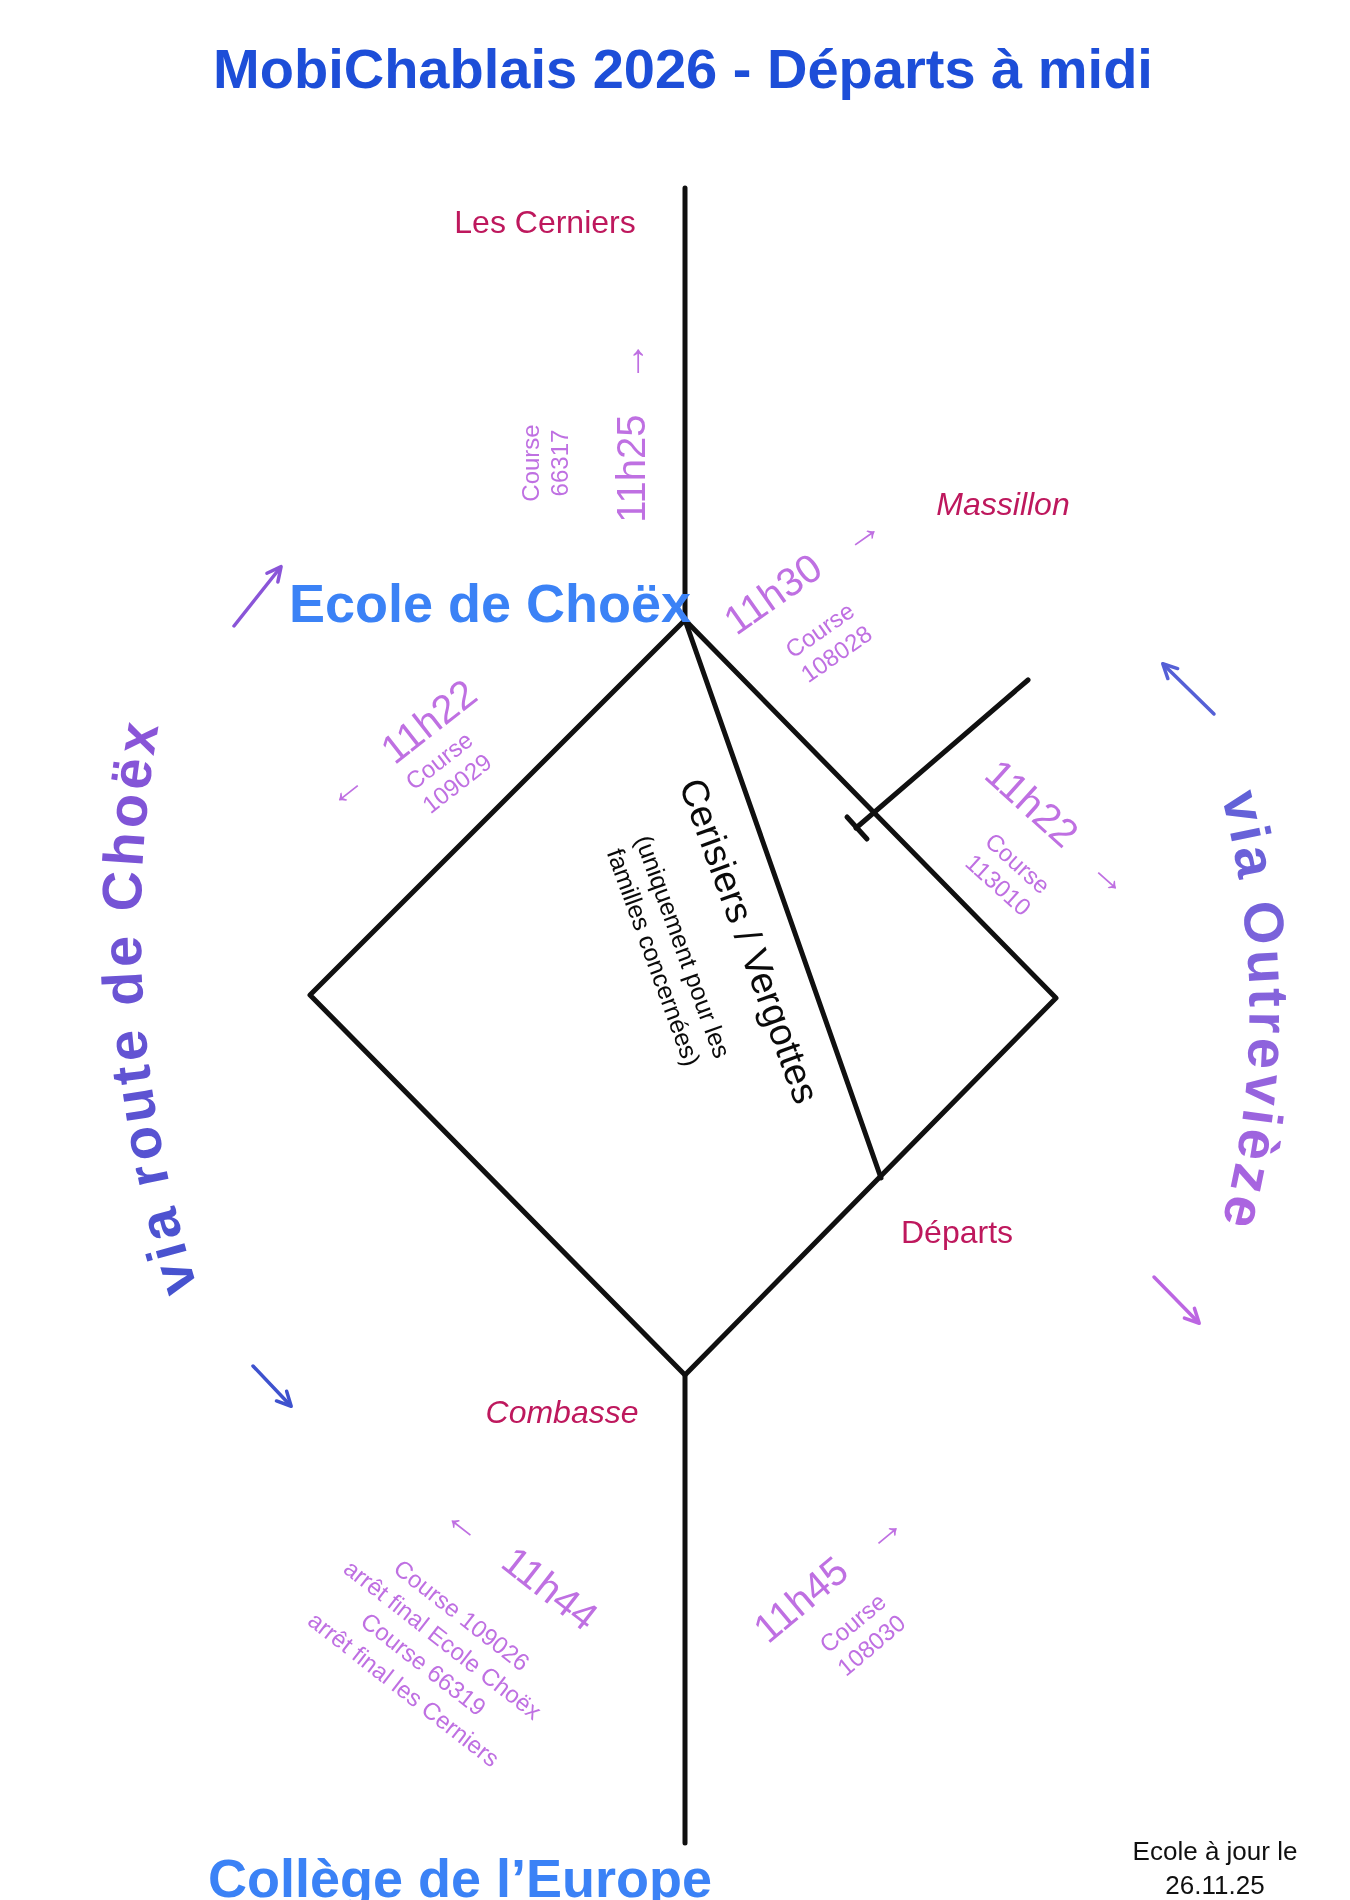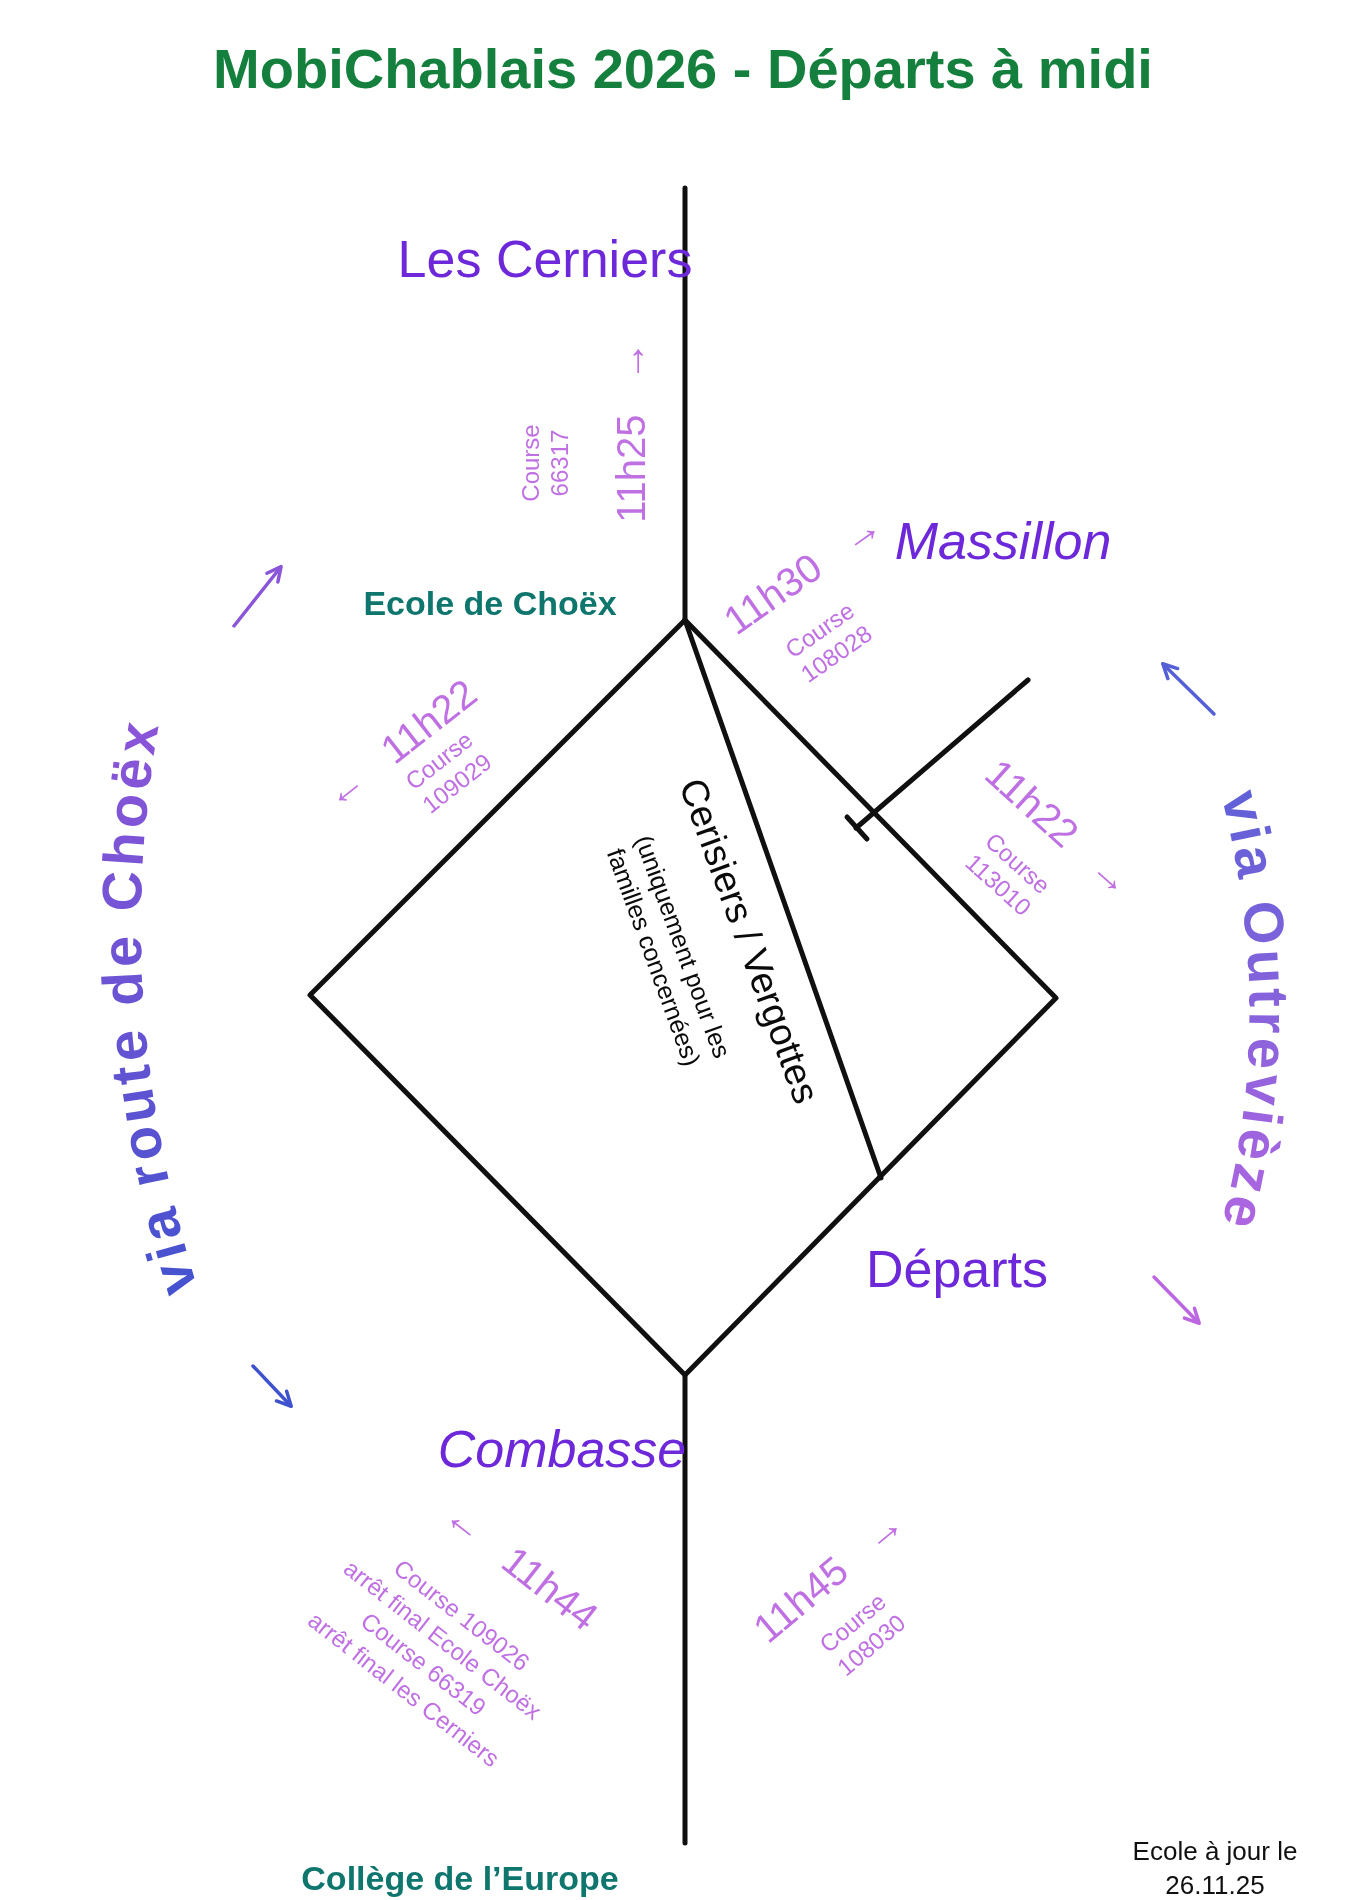--- a/index.html
+++ b/index.html
@@ -2,23 +2,23 @@
 <html><head>
 <meta charset="utf-8">
 <style>
   * { margin:0; padding:0; box-sizing:border-box; }
   html,body { width:1350px; height:1900px; background:#ffffff; }
   body { font-family:"Liberation Sans", sans-serif; }
   .page { position:relative; width:1350px; height:1900px; background:#ffffff; overflow:hidden; }
   svg.layer { position:absolute; left:0; top:0; width:1350px; height:1900px; }
 
   .lbl { position:absolute; transform:translate(-50%,-50%) rotate(var(--r,0deg)); white-space:nowrap; }
-  .title { font-size:56px; font-weight:600; color:#15803d; }
-  .station { font-size:52px; color:#6d28d9;margin-top:37px; }
-  .blue-station { font-size:34px; font-weight:bold; color:#0f766e; }
+  .title { font-size:56px; font-weight:600; color:#1d4ed8; }
+  .station { font-size:32px; color:#be185d; }
+  .blue-station { font-size:54px; font-weight:bold; color:#3b82f6; }
   .time { font-size:40px; color:#bf70e2; white-space:pre; }
   .course { font-size:24px; color:#bf70e2; text-align:center; line-height:1.22; }
   .cerisiers { font-size:38px; color:#0a0a0a; }
   .note { font-size:25px; color:#0a0a0a; text-align:center; line-height:1.25; white-space:nowrap; }
   .notes4 { font-size:24px; color:#bf70e2; text-align:center; line-height:1.3; white-space:nowrap; }
   .footer { font-size:26px; color:#101010; text-align:center; line-height:1.3; }
 
   .track { stroke:#101010; stroke-width:5; stroke-linecap:round; stroke-linejoin:round; fill:none; }
   .arr { stroke-width:3.5; stroke-linecap:round; fill:none; }
   .route-text { font-family:"Liberation Sans", sans-serif; font-size:56px; font-weight:bold;

